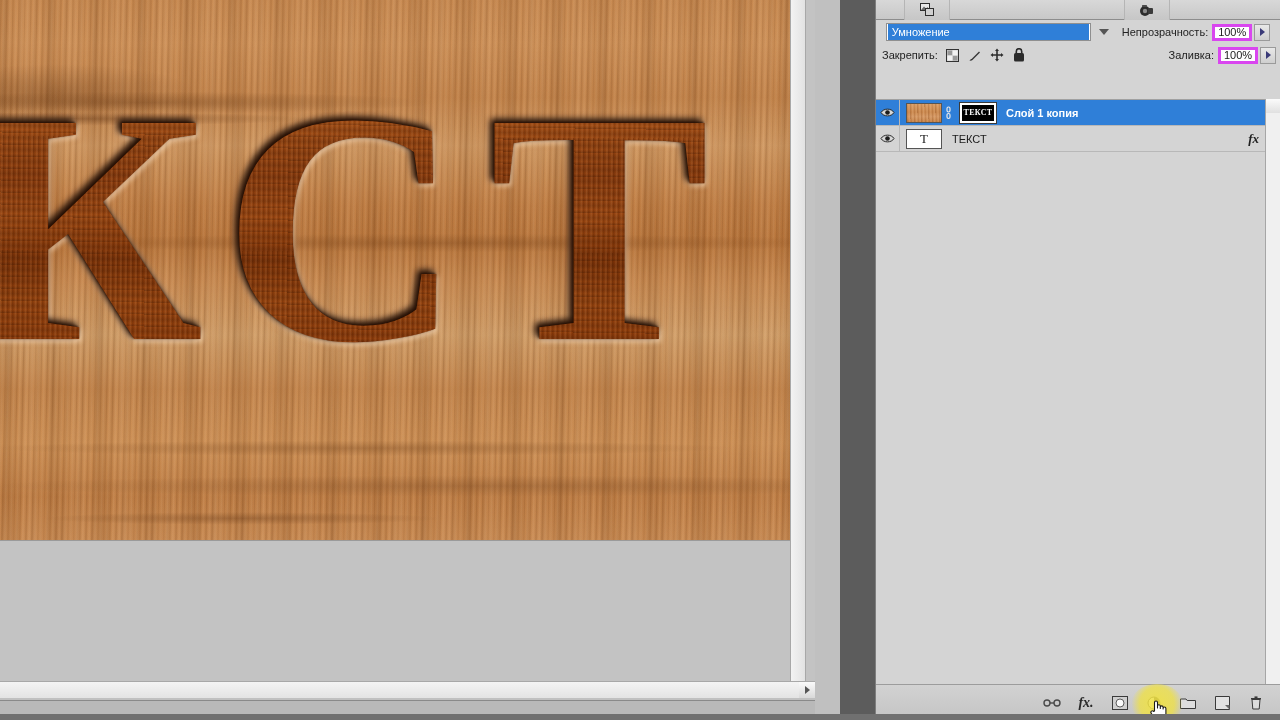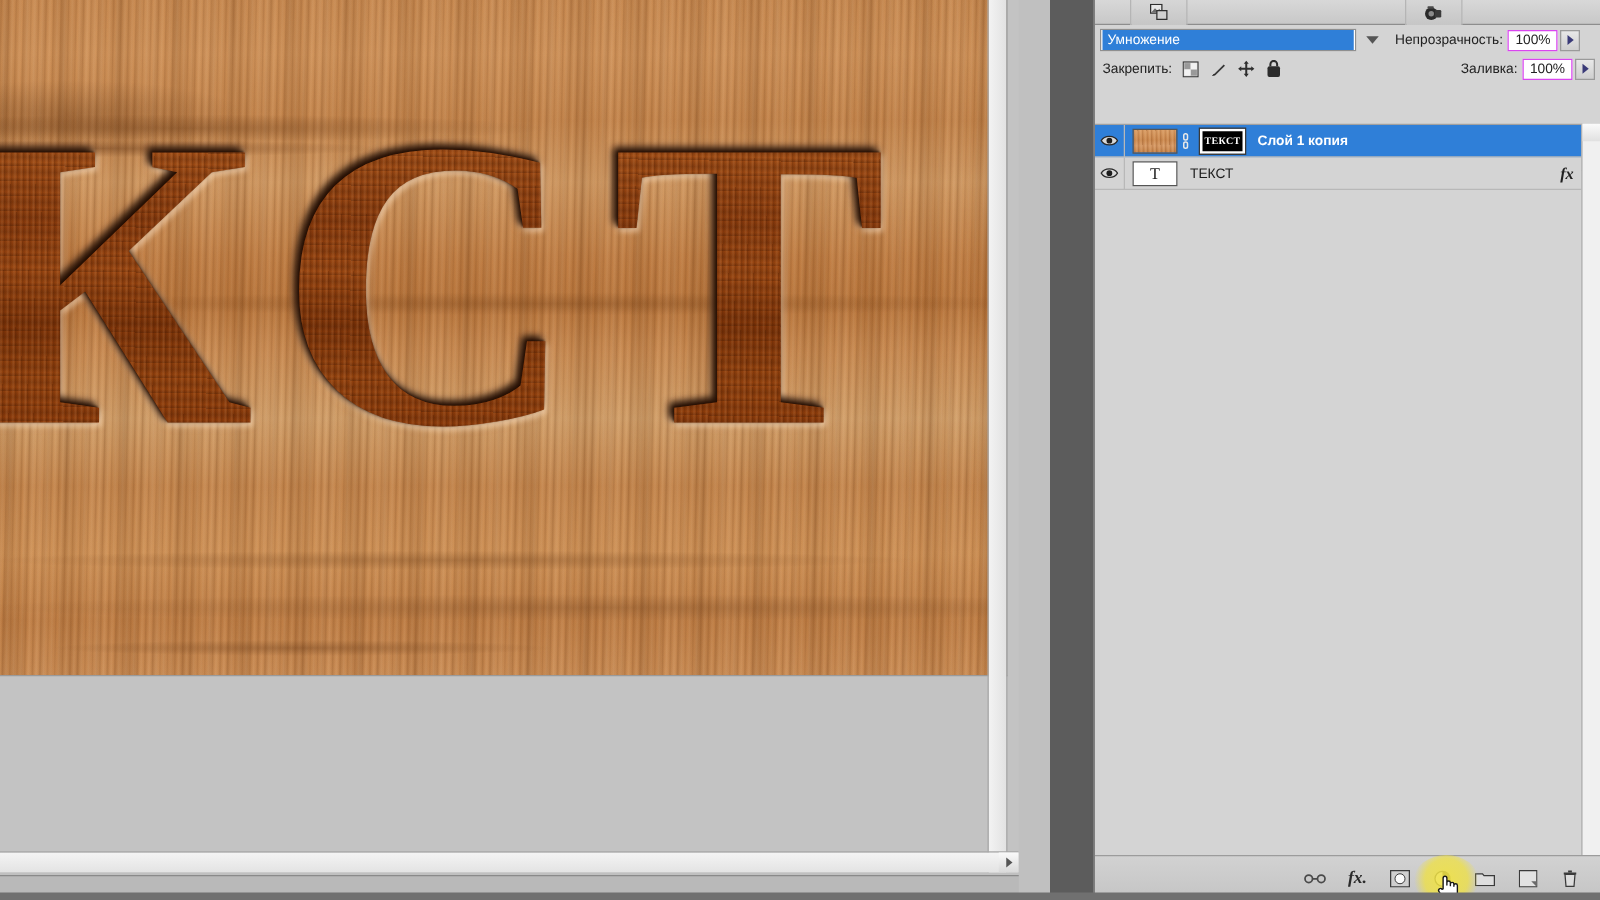--- a/index.html
+++ b/index.html
@@ -224,20 +224,21 @@
   .menu-glyph { display:flex; align-items:center; gap:2px; }
   .menu-glyph .t { width:0;height:0;border-left:3px solid transparent;border-right:3px solid transparent;border-top:4px solid #2e2e2e; }
   .menu-glyph .l { display:flex; flex-direction:column; gap:2px; }
   .menu-glyph .l i { display:block; width:10px; height:1.5px; background:#2e2e2e; }
 
   
   #blend-row {
     display: flex; align-items: center;
     height: 22px; padding: 2px 4px 0 4px;
     background: #d4d4d4;
+    justify-content: center;
   }
   #blend-select {
     position: relative;
     width: 205px; height: 18px;
     background: #fff;
     border: 1px solid #8f8f8f;
     display: flex; align-items: center;
   }
   #blend-value {
     flex: 1; height: 16px; margin: 0 1px;
@@ -246,21 +247,21 @@
     display: flex; align-items: center; padding-left: 4px;
   }
   #blend-arrow {
     width: 20px; height: 18px; margin-left: 3px;
     display: flex; align-items: center; justify-content: center;
   }
   .lbl { font-size: 11px; color: #222; }
   #opacity-label { margin-left: 8px; }
   .numfield {
     width: 40px; height: 17px; background: #fff;
-    border: 1px solid #d946ef;
+    border: 3px solid #d946ef;
     font-size: 11px; color: #222;
     display: flex; align-items: center; justify-content: center;
     margin-left: 4px;
   }
   .stepper {
     width: 16px; height: 17px; margin-left: 2px;
     background: linear-gradient(180deg,#e8e8e8,#cfcfcf);
     border: 1px solid #9a9a9a;
     display: flex; align-items: center; justify-content: center;
   }

